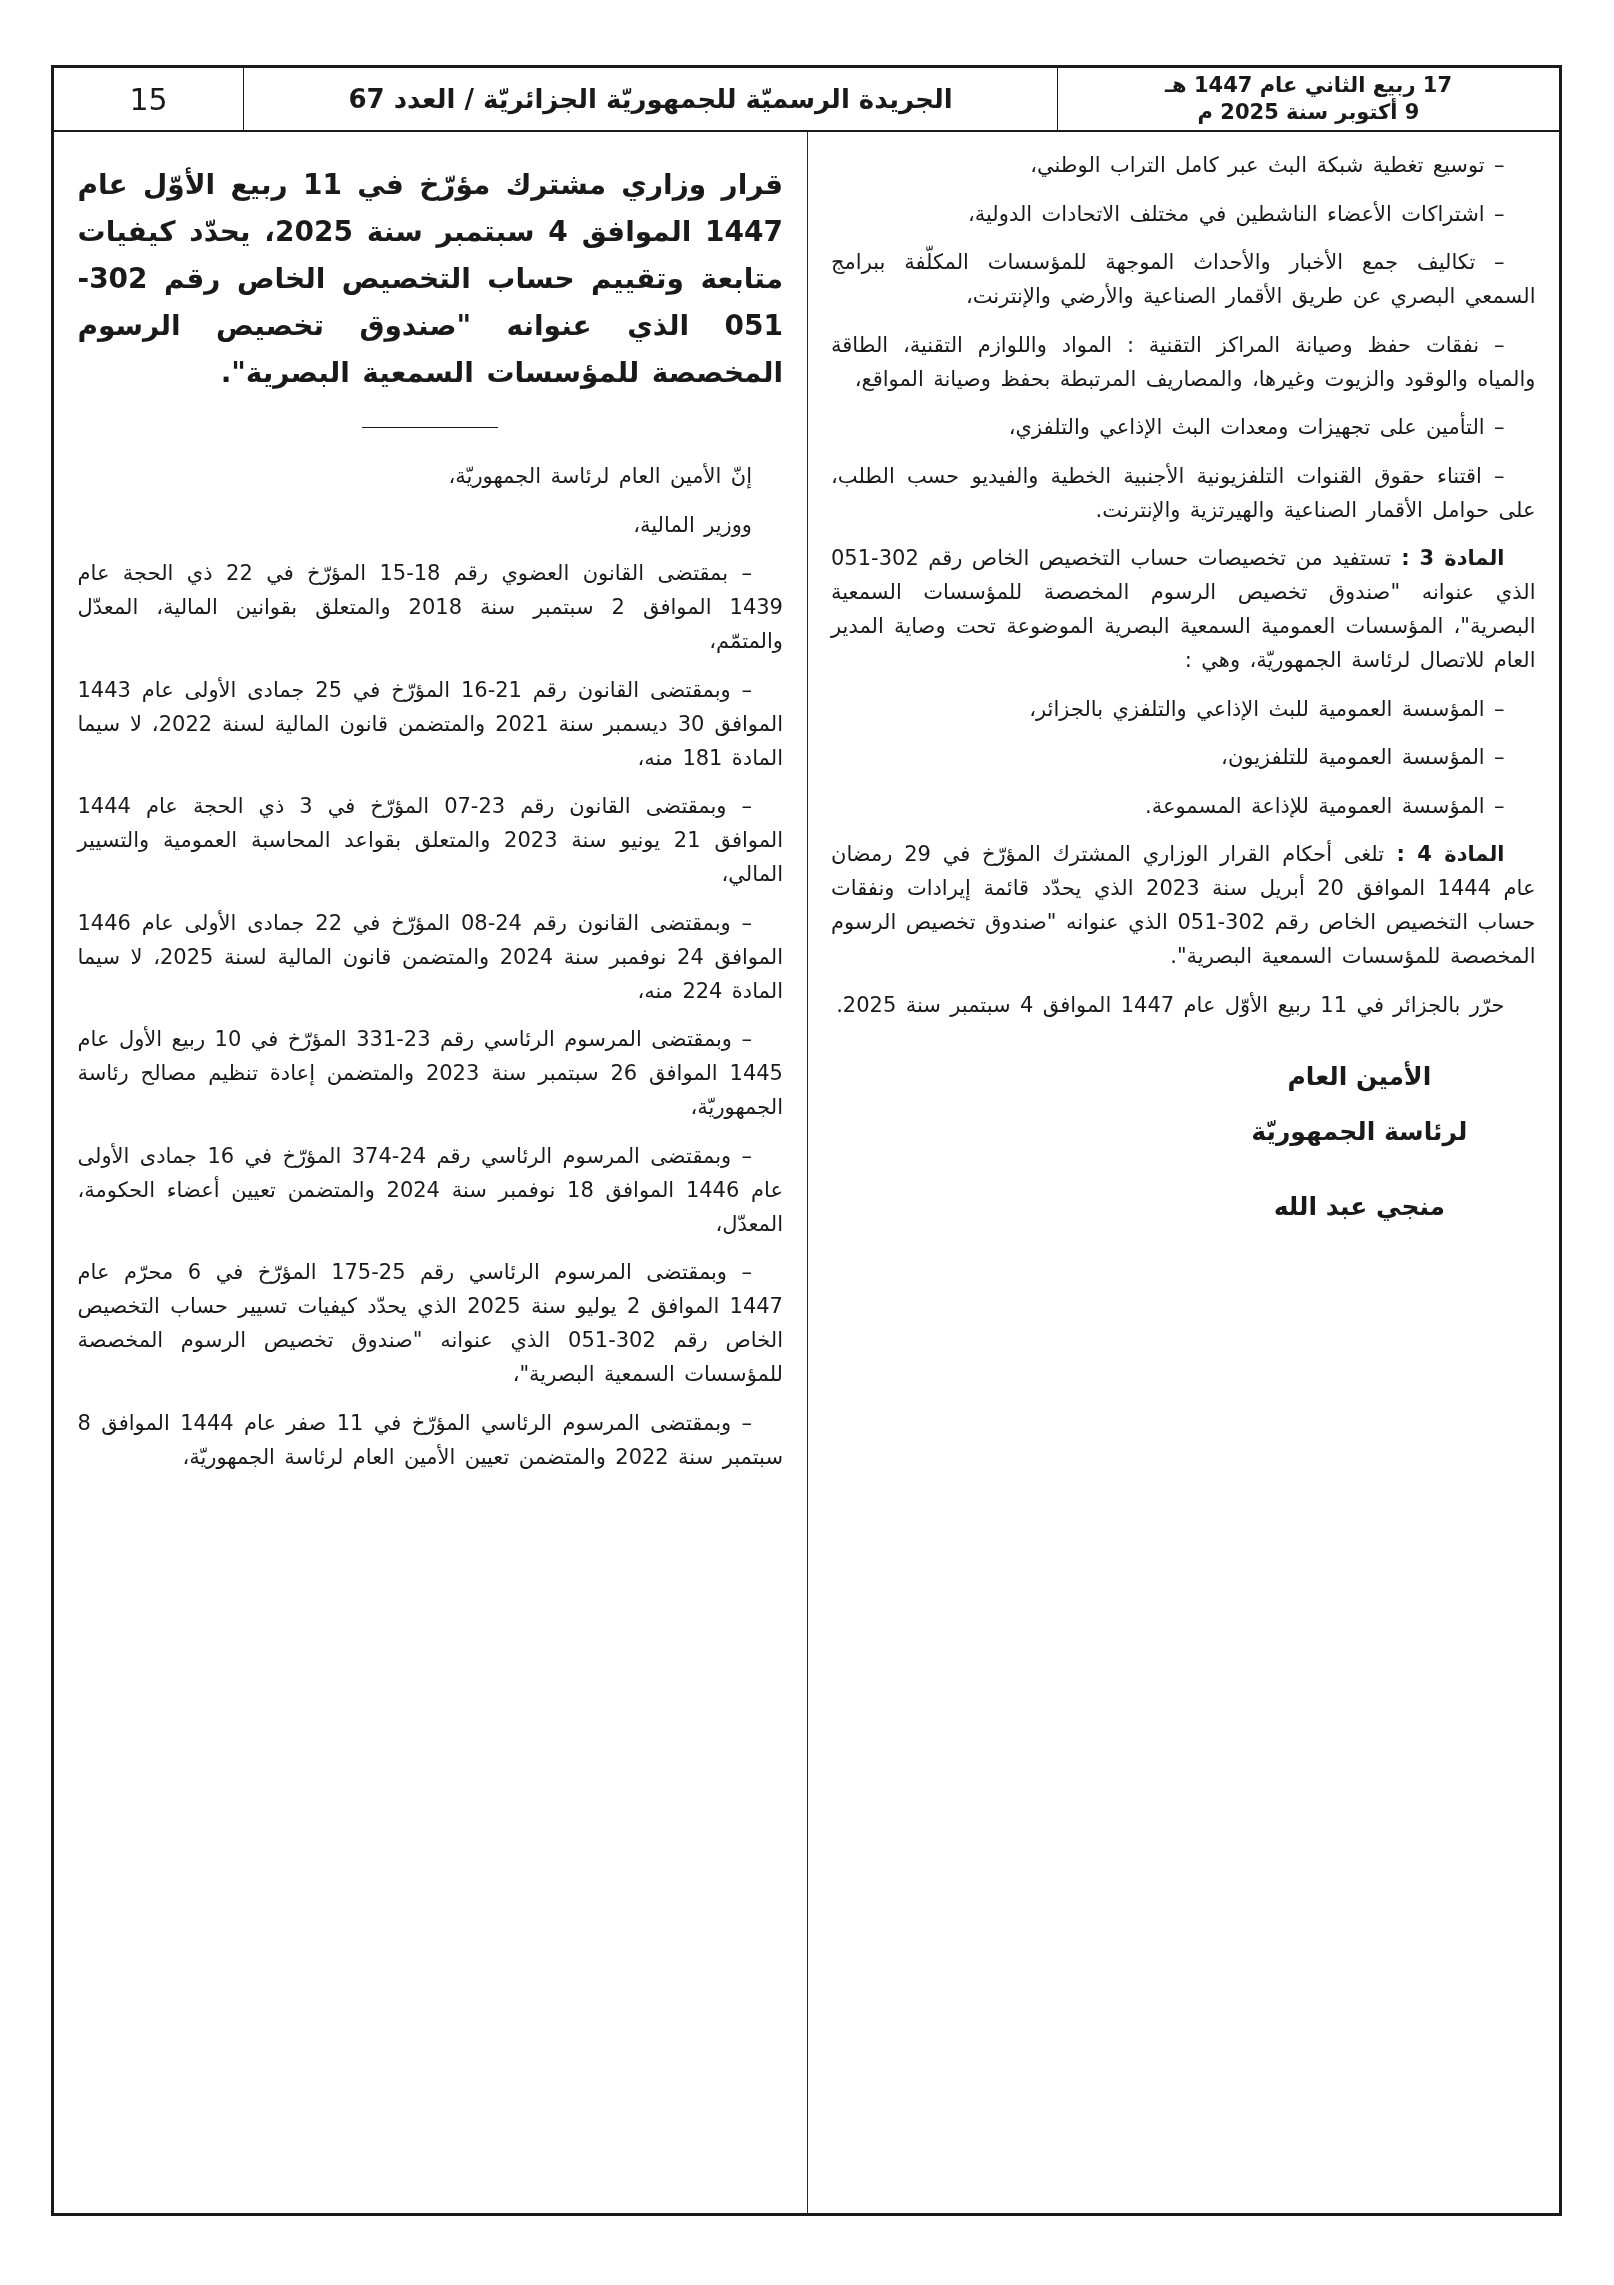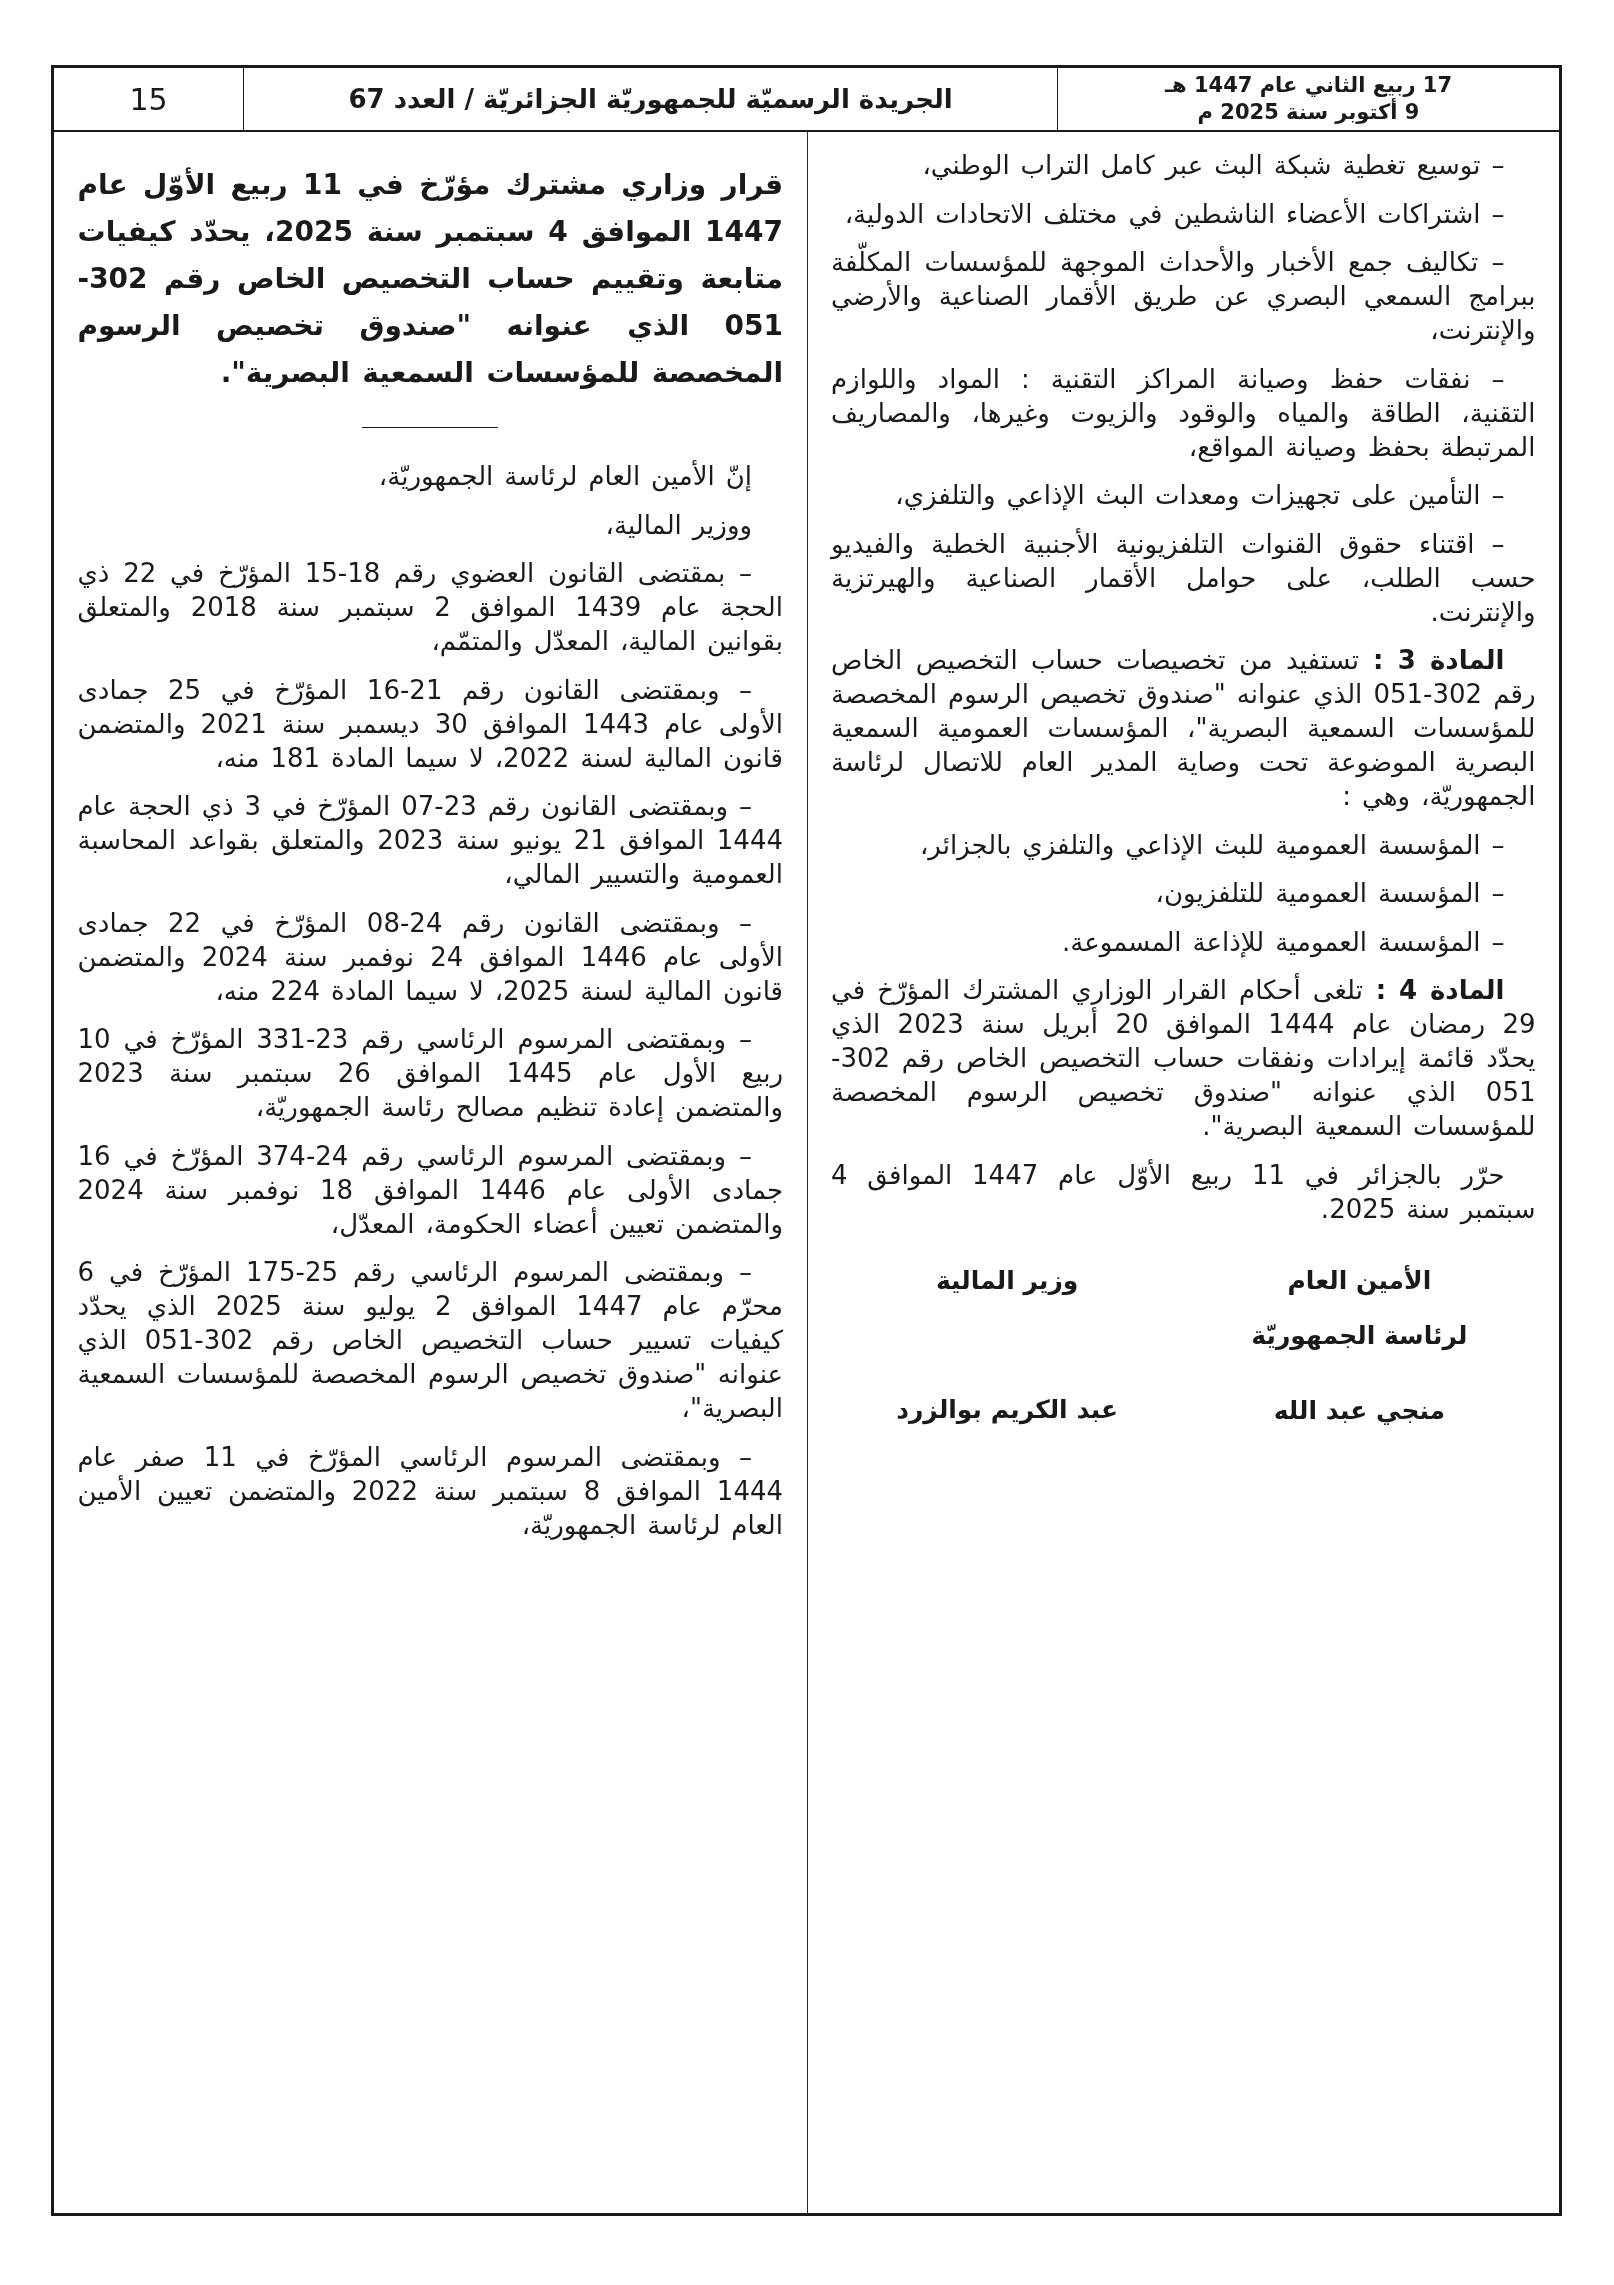--- a/index.html
+++ b/index.html
@@ -57,21 +57,21 @@
     align-items: stretch;
   }
   .col {
     width: 50%;
     box-sizing: border-box;
     padding: 16.3px 23.5px 0 23.5px;
   }
   .col-right { border-left: 0.9px solid #2a2a2a; }
   p {
     margin: 0 0 14.5px 0;
-    font-size: 26px;
+    font-size: 21px;
     line-height: 34px;
     text-align: justify;
     word-spacing: 2.7px;
     text-indent: 31px;
   }
   .art b { font-weight: bold; }
   .decree-title {
     font-weight: bold;
     font-size: 28px;
     line-height: 47px;
@@ -132,24 +132,20 @@
 
 
         <p class="closing">حرّر بالجزائر في 11 ربيع الأوّل عام 1447 الموافق 4 سبتمبر سنة 2025.</p>
 
         <div class="sigs">
           <div class="sig">
             <div>الأمين العام</div>
             <div class="l2">لرئاسة الجمهوريّة</div>
             <div class="name">منجي عبد الله</div>
           </div>
-          <div class="sig">
-            <div>وزير المالية</div>
-            <div class="name-offset">عبد الكريم بوالزرد</div>
-          </div>
         </div>
       </div>
 
       <div class="col col-left">
         <p class="decree-title">قرار وزاري مشترك مؤرّخ في 11 ربيع الأوّل عام 1447 الموافق 4 سبتمبر سنة 2025، يحدّد كيفيات متابعة وتقييم حساب التخصيص الخاص رقم 302-051 الذي عنوانه "صندوق تخصيص الرسوم المخصصة للمؤسسات السمعية البصرية".</p>
 
         <div class="divider"></div>
 
         <p class="intro">إنّ الأمين العام لرئاسة الجمهوريّة،</p>
         <p class="intro">ووزير المالية،</p>

